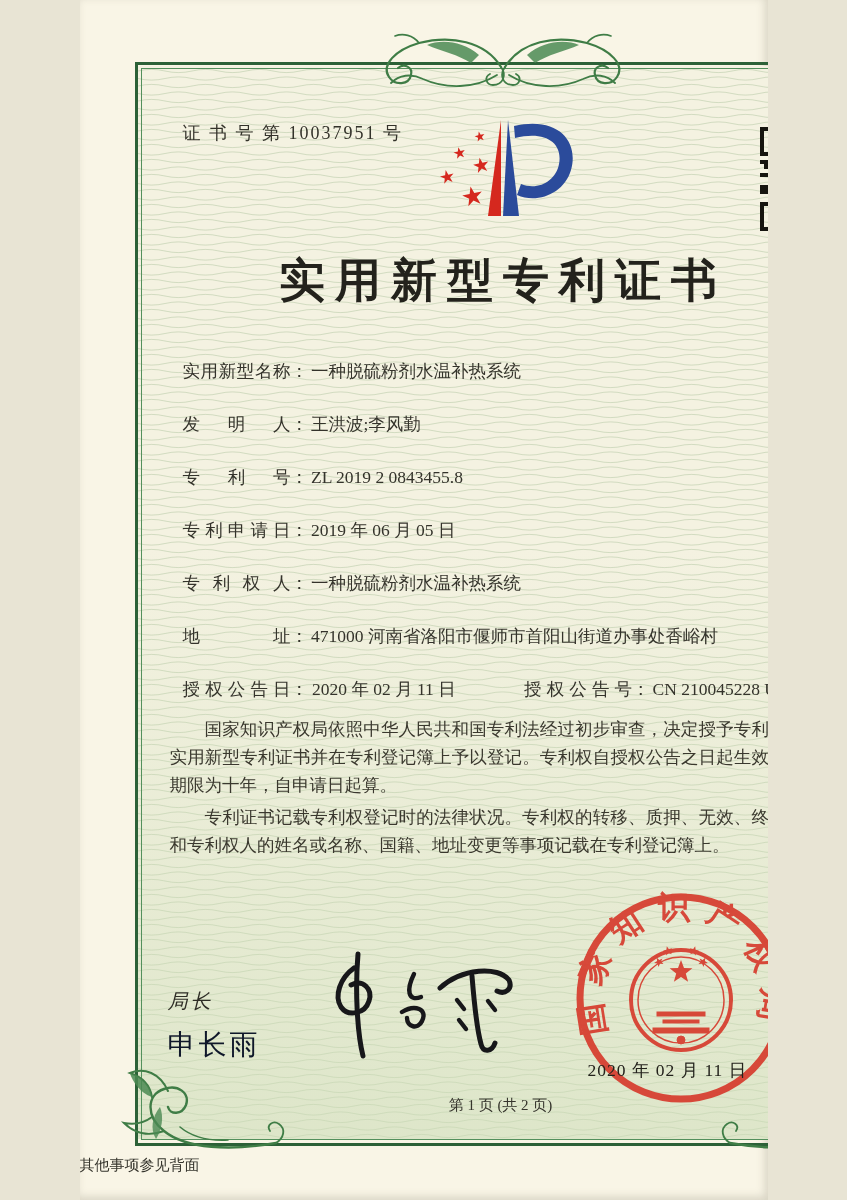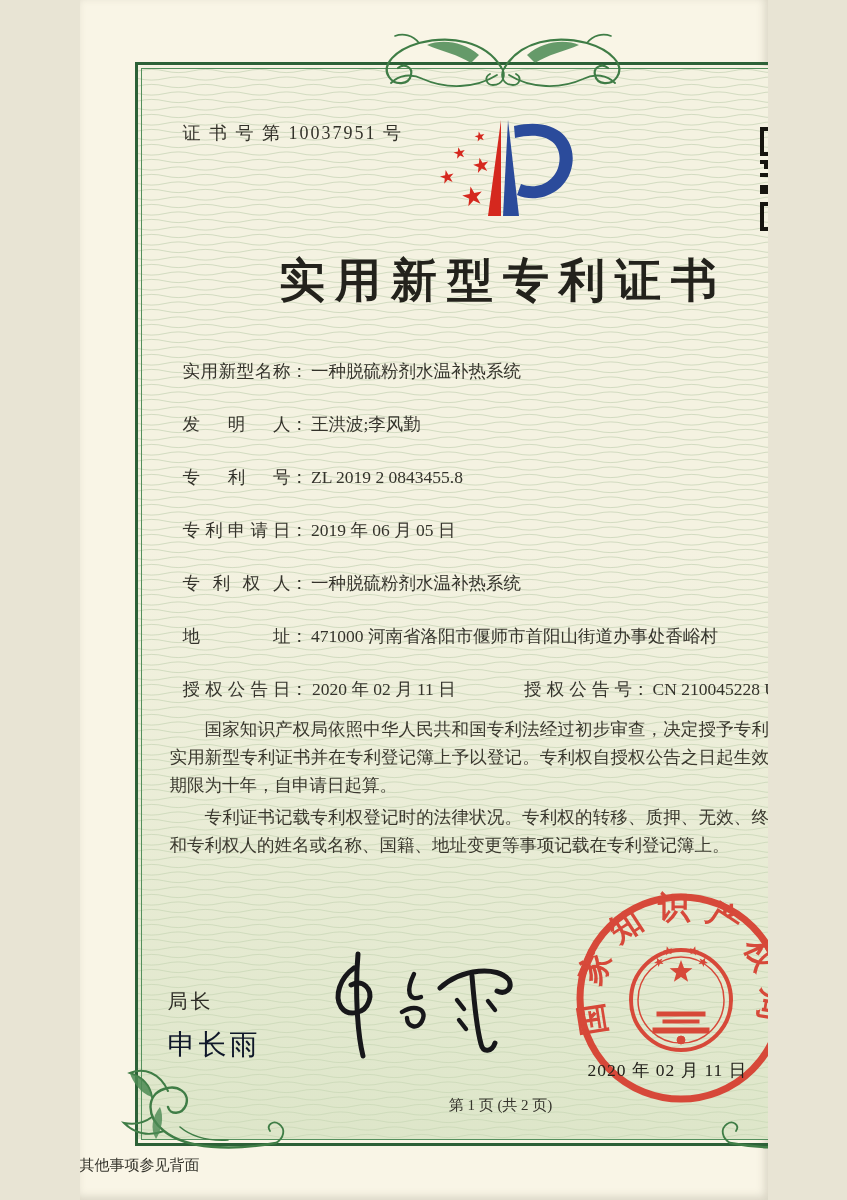--- a/index.html
+++ b/index.html
@@ -42,21 +42,21 @@
     font-size:17.5px;line-height:19px;color:#34332b;}
   .field-row{display:flex;align-items:baseline;white-space:nowrap;}
   .flabel{display:inline-flex;justify-content:space-between;width:108px;flex:none;}
   .colon{flex:none;}
   .fvalue{margin-left:3px;}
   .grant-date-value{width:212px;flex:none;margin-left:4px;}
   .paras{position:absolute;left:86px;top:711px;width:678px;font-size:17.5px;line-height:28px;
     text-align:justify;color:#3a382e;}
   .paras p{margin:4px;text-indent:2em;}
   
-  .director{position:absolute;left:88px;top:988px;font-size:20px;letter-spacing:3px;color:#2e2d26;}
+  .director{position:absolute;left:88px;top:988px;font-size:20px;letter-spacing:3px;color:#2e2d26;font-style:italic;}
   .director-name{position:absolute;left:88px;top:1026px;font-size:28px;letter-spacing:3px;color:#0f172a;}
   .signature{position:absolute;left:222px;top:946px;}
   
   .seal{position:absolute;left:491px;top:888px;mix-blend-mode:multiply;opacity:.92;}
   .seal-date{position:absolute;left:508px;top:1058px;width:190px;font-size:17.5px;letter-spacing:1px;color:#23221c;}
   .page-indicator{position:absolute;left:55px;top:1096px;width:732px;text-align:center;font-size:15px;color:#35342c;}
   .back-note{position:absolute;left:0;top:1156px;width:847px;font-size:15px;color:#35342c;}
   .flourish-stroke{stroke:#3f7d46;fill:none;stroke-linecap:round;}
 </style>
 </head>

